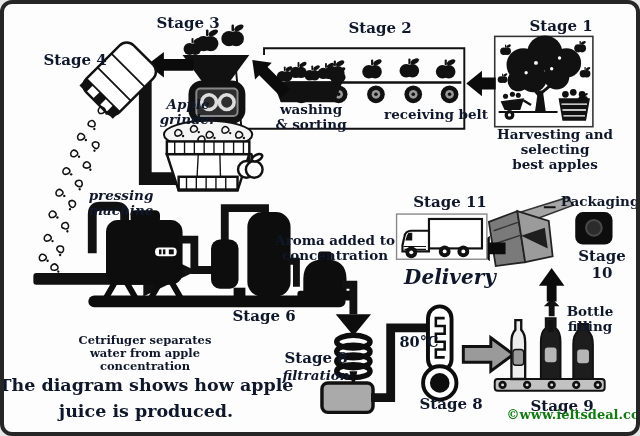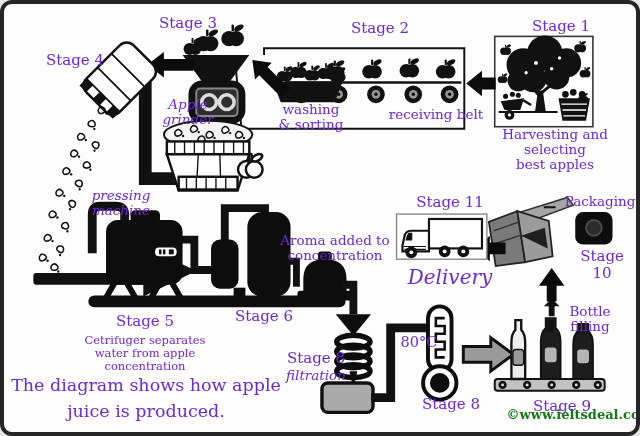--- a/index.html
+++ b/index.html
@@ -3,21 +3,21 @@
 <meta charset="utf-8">
 <style>
   html,body { margin:0; padding:0; background:#e8e8e8; }
   #frame {
     position:relative; width:640px; height:436px; box-sizing:border-box;
     background:#fdfdfd; border:4px solid #262626; border-radius:12px;
     overflow:hidden; font-family:"DejaVu Serif", serif;
   }
   #art { position:absolute; left:0; top:0; width:100%; height:100%; }
   .lbl {
-    position:absolute; color:#6d28d9; font-weight:normal; white-space:pre-line;
+    position:absolute; color:#0f172a; font-weight:bold; white-space:pre-line;
     text-align:center; transform:translateX(-50%); line-height:1.12; z-index:5;
   }
   .stage { font-size:15px; }
   .stage-big { font-size:15px; }
   .cap { font-size:13.5px; }
   .cap-sm { font-size:11.5px; }
   .it { font-style:italic; }
   .title-line { font-size:17.5px; }
   .watermark { color:#137a13; font-size:13px; font-weight:bold; }
 </style>
@@ -293,21 +293,20 @@
   <div class="lbl cap" style="left:416px; top:103px;margin-left:16px;">receiving belt</div>
 
   <div class="lbl stage" style="left:184px; top:11px;">Stage 3</div>
   <div class="lbl cap it" style="left:184px; top:93px;">Apple
 grinder</div>
 
   <div class="lbl stage" style="left:71px;  top:48px;text-align:right;">Stage 4</div>
   <div class="lbl cap it" style="left:117px; top:184px;">pressing
 machine</div>
 
-  <div class="lbl stage-big" style="left:141px; top:309px;">Stage 5</div>
   <div class="lbl cap-sm" style="left:141px; top:330px;">Cetrifuger separates
 water from apple
 concentration</div>
 
   <div class="lbl stage-big" style="left:260px; top:304px;">Stage 6</div>
   <div class="lbl cap" style="left:331px; top:229px;">Aroma added to
 concentration</div>
 
   <div class="lbl stage-big" style="left:312px; top:346px;">Stage 8</div>
   <div class="lbl cap it" style="left:312px; top:364px;">filtration</div>

